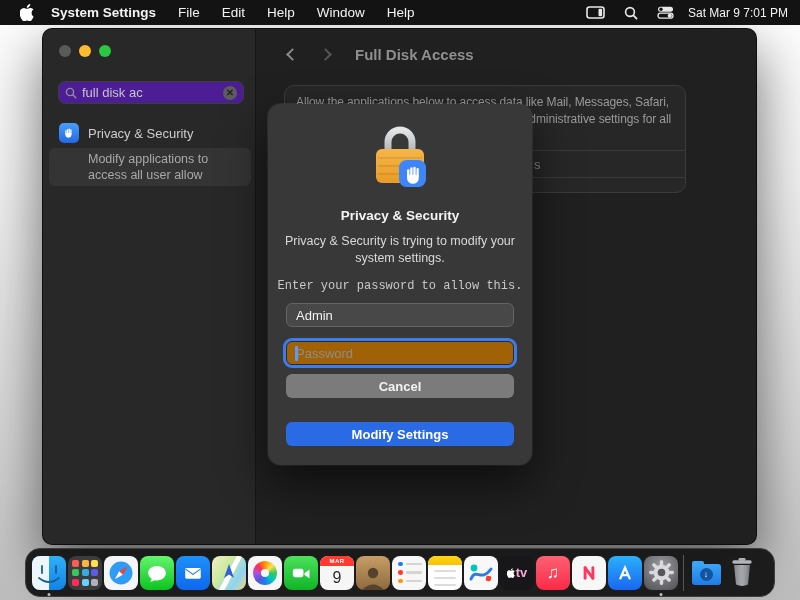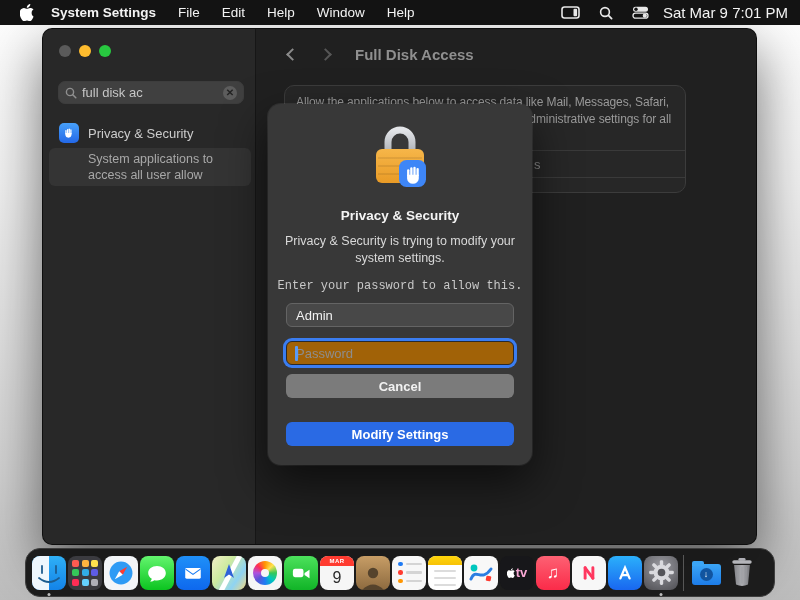--- a/index.html
+++ b/index.html
@@ -8,31 +8,31 @@
          background:linear-gradient(180deg,#ffffff 0%,#f1f1f1 30%,#cfcfcf 80%,#bdbdbd 100%); }
 
   
   .menubar { position:absolute; top:0; left:0; width:800px; height:25px; background:#131313;
              display:flex; align-items:center; color:#f3f3f3; font-size:13.5px; padding:0 12px; z-index:30; }
   .menubar .apple { width:15px; height:17px; margin:0 16px 0 8px; display:flex; align-items:center; }
   .menubar .appname { font-weight:700; margin-right:22px; }
   .menubar .menu-item { margin-right:22px; }
   .menubar .spacer { flex:1; }
   .statusicons { display:flex; align-items:center; gap:19px; margin-right:14px; }
-  .clock { font-size:15px; white-space:nowrap; }
+  .clock { font-size:12px; white-space:nowrap; }
 
   
   .window { position:absolute; left:42px; top:28px; width:715px; height:517px; background:#1f1f1f;
             border-radius:10px; box-shadow:0 22px 55px rgba(0,0,0,.55); overflow:hidden; z-index:2;
             border:1px solid rgba(0,0,0,.55); }
   .sidebar { position:absolute; left:0; top:0; width:213px; height:100%; background:#282828;
              border-right:1px solid #161616; }
   .lights { position:absolute; left:16px; top:16px; display:flex; gap:8px; }
   .light { width:12px; height:12px; border-radius:50%; }
-  .searchfield { position:absolute; left:15px; top:52px; width:186px; height:23px; background:#404040;
+  .searchfield { position:absolute; left:15px; top:52px; width:186px; height:23px; background:#4c1d95;
                  border:1px solid #3d3d3d; border-radius:7px; display:flex; align-items:center; padding:0 6px; }
   .searchfield .mag { flex:0 0 auto; margin-right:5px; display:flex; }
   .searchfield .stext { flex:1; color:#c6c6c6; font-size:13px; white-space:nowrap; overflow:hidden; }
   .clearbtn { flex:0 0 auto; width:14px; height:14px; border-radius:50%; background:#5d5d5d; color:#242424;
               font-size:10px; line-height:14px; text-align:center; font-weight:700; }
   .navitem { position:absolute; left:10px; top:90px; width:194px; height:28px; display:flex; align-items:center; }
   .navicon { width:20px; height:20px; border-radius:5px; background:linear-gradient(180deg,#47a0f9,#2368e8);
              margin:0 9px 0 6px; display:flex; align-items:center; justify-content:center; }
   .navlabel { color:#cccccc; font-size:13px; }
   .subitem { position:absolute; left:6px; top:119px; width:202px; height:38px; background:#343434;
@@ -186,21 +186,21 @@
             <rect x="4.6" y="6" width="2.6" height="8" rx="1.3"></rect>
             <rect x="7.9" y="4" width="2.6" height="10" rx="1.3"></rect>
             <rect x="11.2" y="3.2" width="2.6" height="11" rx="1.3"></rect>
             <rect x="14.5" y="4.6" width="2.6" height="9.6" rx="1.3"></rect>
             <path d="M4.6 12 h12.5 v4.2 a6.3 5.8 0 0 1 -12.5 0 z"></path>
           </svg>
       </span>
       <span class="navlabel">Privacy &amp; Security</span>
     </div>
     <div class="subitem">
-      <div>System applications to</div>
+      <div>Modify applications to</div>
       <div>access all user allow</div>
     </div>
   </div>
 
   <div class="main">
     <div class="mainheader">
       <span class="chev back"></span>
       <span class="chev fwd"></span>
       <span class="maintitle">Full Disk Access</span>
     </div>

